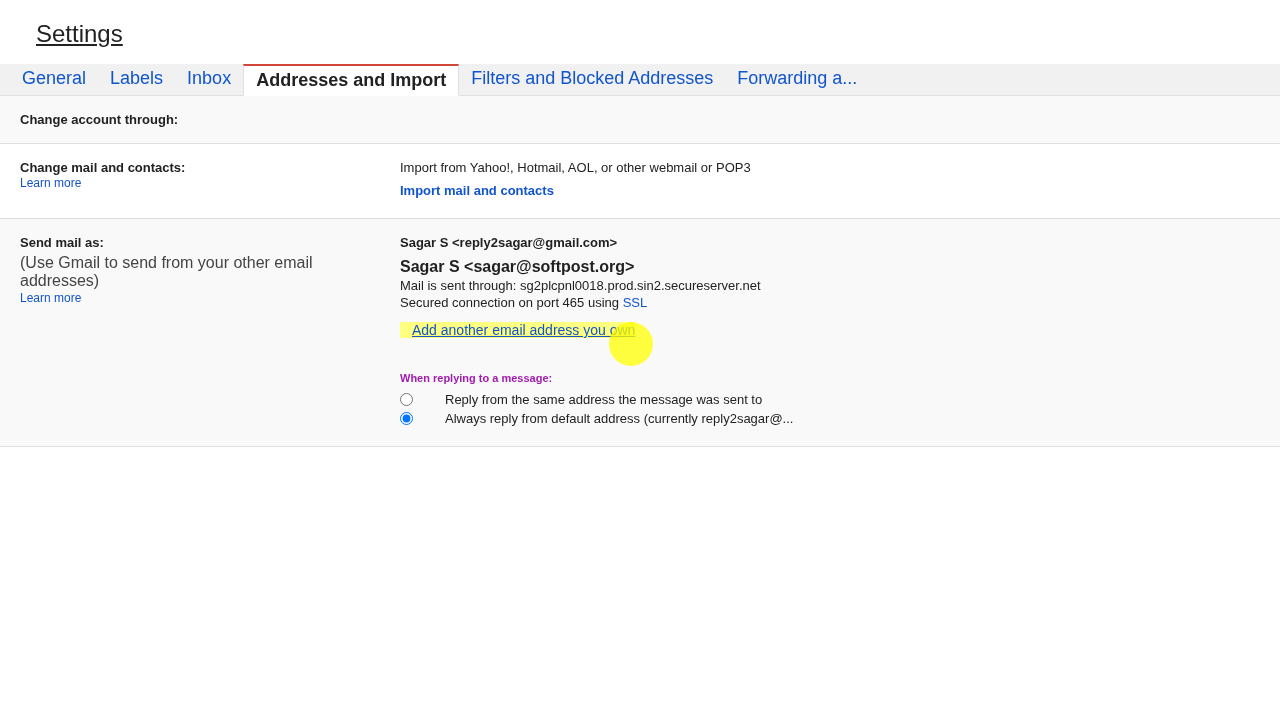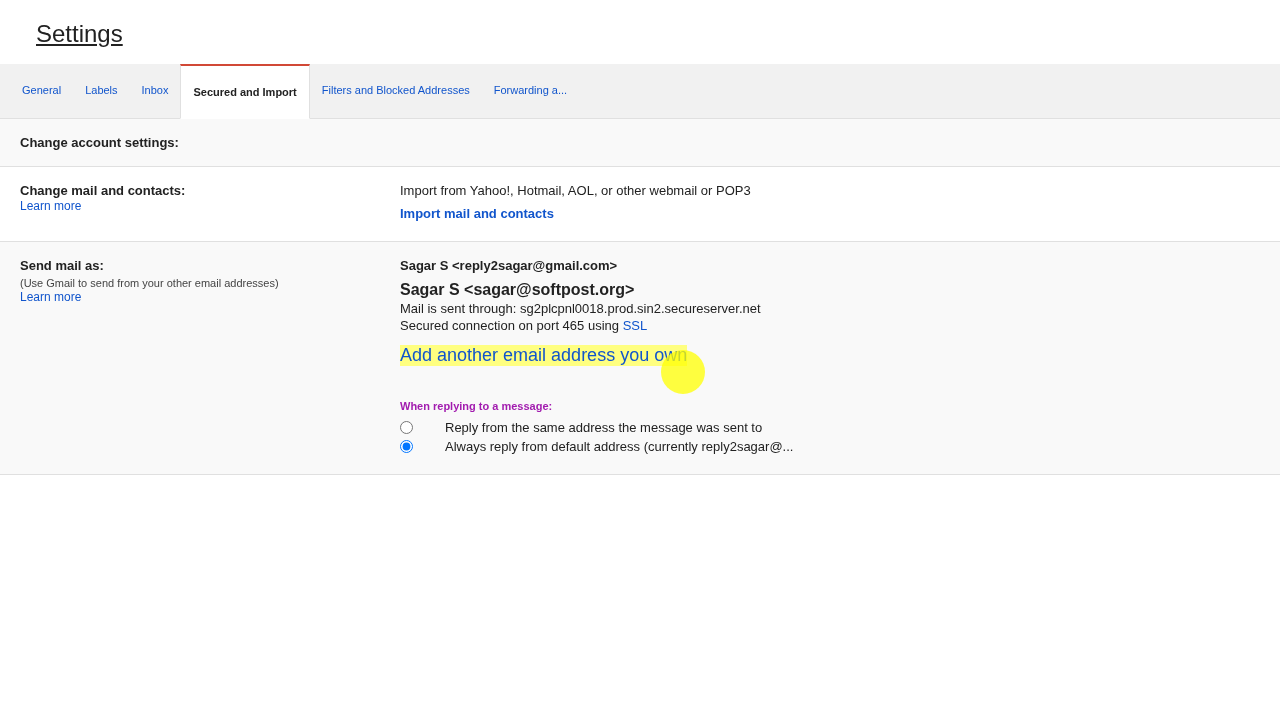--- a/index.html
+++ b/index.html
@@ -21,22 +21,22 @@
       padding: 20px 20px 16px 36px;
       text-decoration: underline;
     }
     .tabs-bar {
       display: flex;
       border-bottom: 1px solid #e0e0e0;
       padding: 0 0 0 10px;
       background: #f1f1f1;
     }
     .tab-item {
-      padding: 20px 12px;
-      font-size: 11px;
+      padding: 4px 12px;
+      font-size: 18px;
       color: #1155CC;
       cursor: pointer;
       text-decoration: none;
       white-space: nowrap;
       border: none;
       background: none;
     }
     .tab-item.active {
       color: #222;
       font-weight: bold;
@@ -69,21 +69,21 @@
       width: 380px;
       min-width: 380px;
       padding-right: 20px;
     }
     .row-label-title {
       font-weight: bold;
       font-size: 13px;
       color: #222;
     }
     .row-label-subtitle {
-      font-size: 11px;
+      font-size: 16px;
       color: #444;
       margin-top: 4px;
     }
     .row-label-link {
       color: #1155CC;
       text-decoration: none;
       font-size: 12px;
     }
     .row-content {
       flex: 1;
@@ -119,25 +119,27 @@
       font-size: 13px;
       color: #222;
       margin-bottom: 2px;
     }
     .send-mail-detail a {
       color: #1155CC;
       text-decoration: none;
     }
     .add-email-link {
       color: #1155CC;
-      font-size: 18px;
+      text-decoration: underline;
+      font-size: 14px;
       display: inline-block;
       margin-top: 10px;
       margin-bottom: 14px;
       background: #ffff80;
+      padding-left: 12px;
     }
     .when-replying {
       font-weight: bold;
       font-size: 11px;
       color: #a21caf;
       margin-bottom: 8px;
     }
     .radio-option {
       display: flex;
       align-items: center;
@@ -157,30 +159,30 @@
 </head>
 <body>
 
 <div class="page-wrapper">
   <div class="page-title">Settings</div>
 
   <div class="tabs-bar">
     <a class="tab-item">General</a>
     <a class="tab-item">Labels</a>
     <a class="tab-item">Inbox</a>
-    <a class="tab-item active">Secured and Import</a>
+    <a class="tab-item active">Addresses and Import</a>
     <a class="tab-item">Filters and Blocked Addresses</a>
     <a class="tab-item">Forwarding a...</a>
   </div>
 
   <div class="settings-content">
 
     <div class="settings-row">
       <div class="row-label">
-        <span class="row-label-title">Change account settings:</span>
+        <span class="row-label-title">Change account through:</span>
       </div>
     </div>
 
     <div class="settings-row">
       <div class="row-label">
         <div class="row-label-title">Change mail and contacts:</div>
         <a class="row-label-link">Learn more</a>
       </div>
       <div class="row-content">
         <div class="content-link" style="color:#222; text-decoration:none; cursor:default; display:block; margin-bottom:8px;">Import from Yahoo!, Hotmail, AOL, or other webmail or POP3</div>

